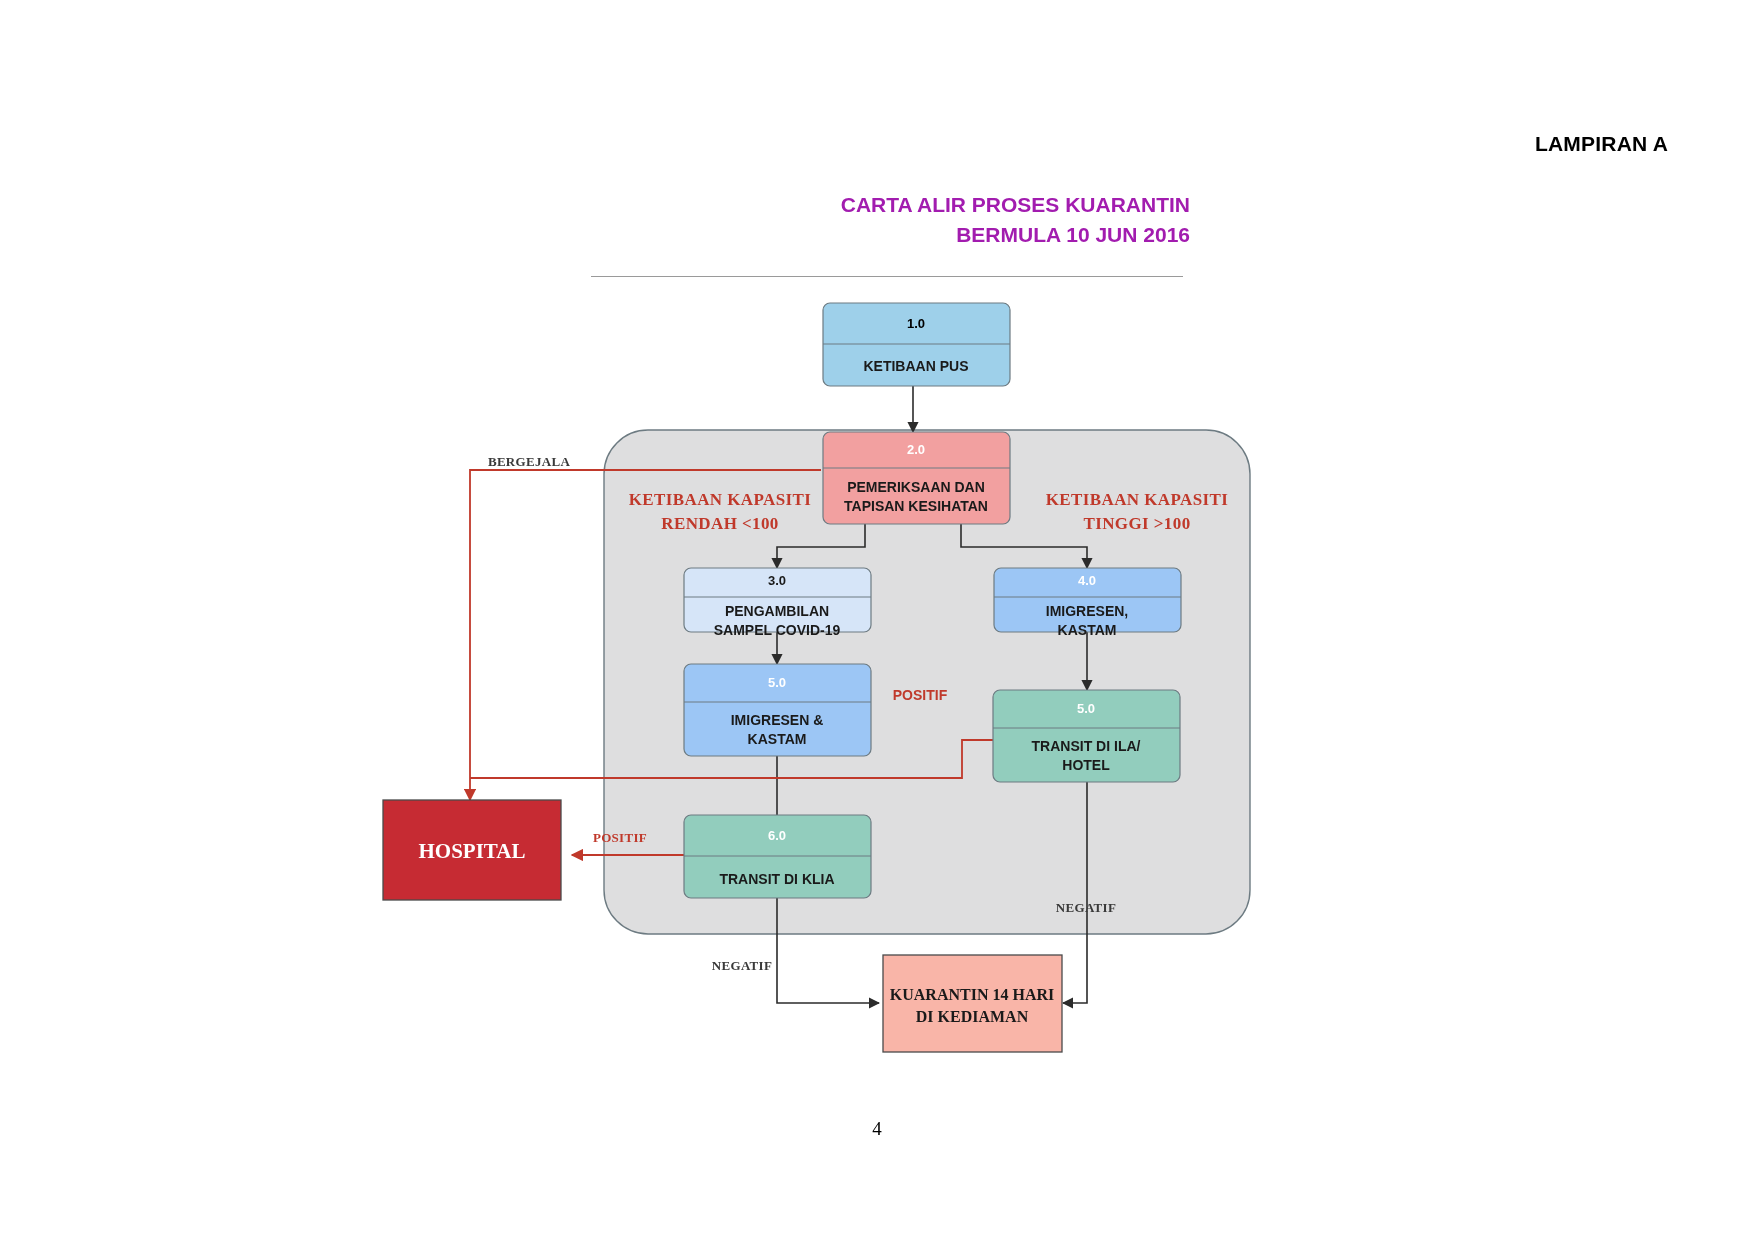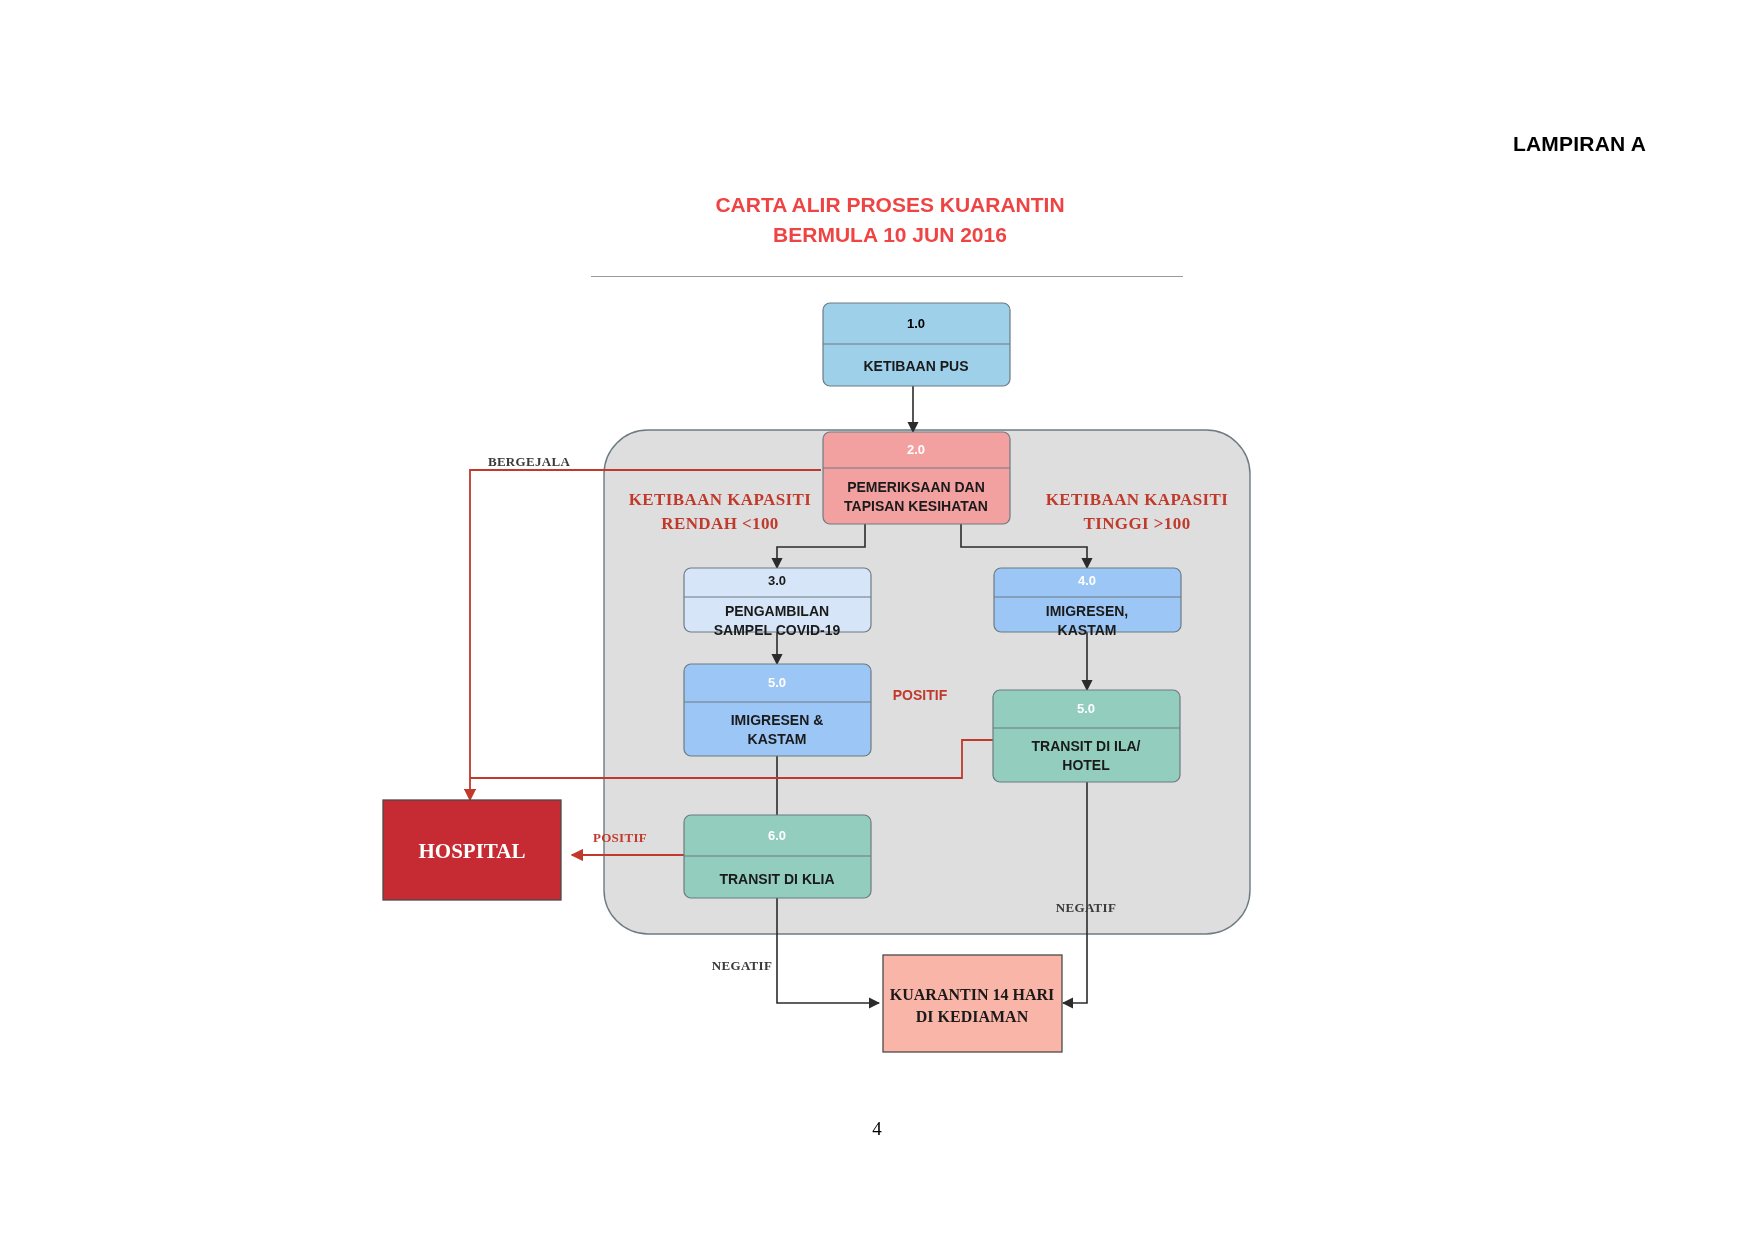--- a/index.html
+++ b/index.html
@@ -10,38 +10,38 @@
   #page {
     position: relative;
     width: 1754px;
     height: 1239px;
     background: #ffffff;
     font-family: "Liberation Sans", sans-serif;
     overflow: hidden;
   }
   #lampiran {
     position: absolute;
-    right: 108px;
+    right: 86px;
     top: 144px;
     transform: translateY(-50%);
     font-family: "Liberation Sans", sans-serif;
     font-weight: bold;
     font-size: 21px;
     color: #000000;
     letter-spacing: 0.2px;
     white-space: nowrap;
     margin-left: 8px;
   }
   #title-block {
     position: absolute;
     left: 590px;
     top: 190px;
     width: 600px;
-    text-align: center;
-    color: #ef4444;
+    text-align: right;
+    color: #a21caf;
     font-family: "Liberation Sans", sans-serif;
     font-weight: bold;
     font-size: 21px;
     line-height: 30px;
   }
   #title-rule {
     position: absolute;
     left: 591px;
     top: 276px;
     width: 592px;

